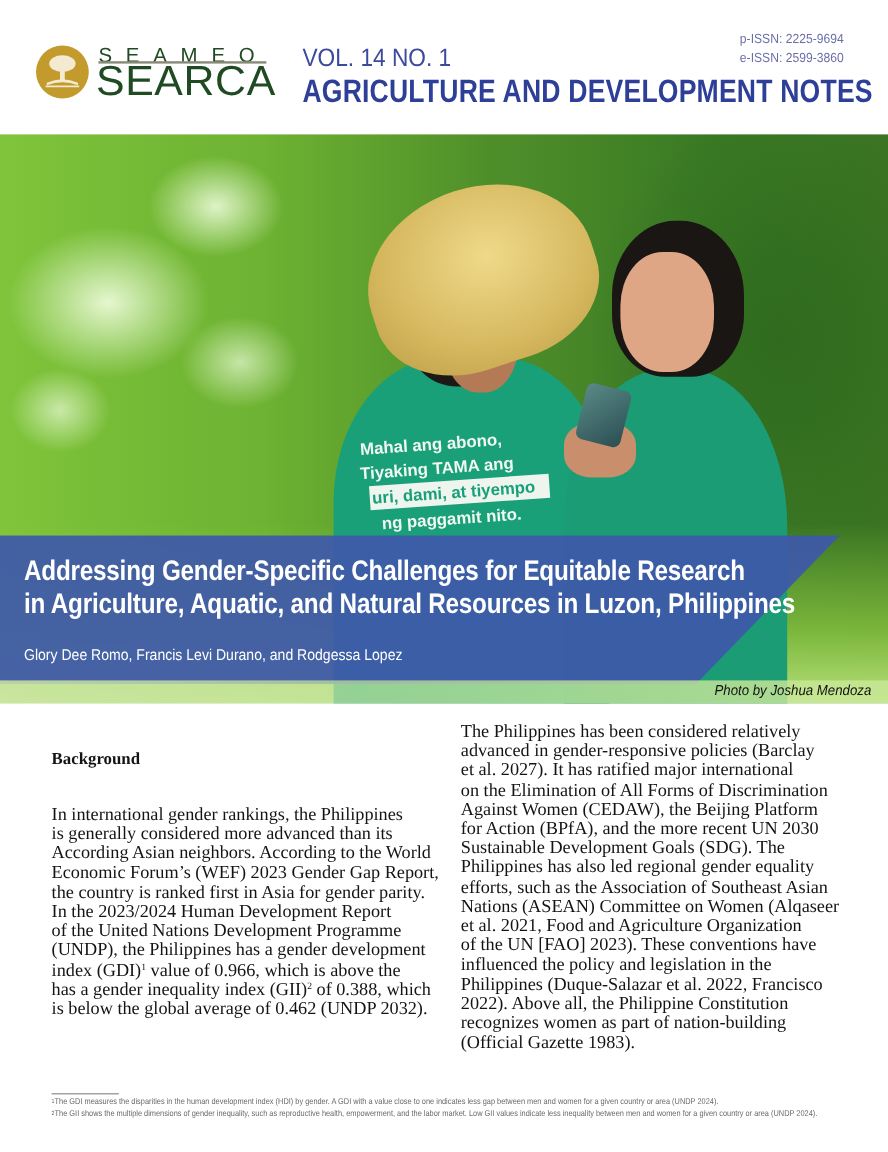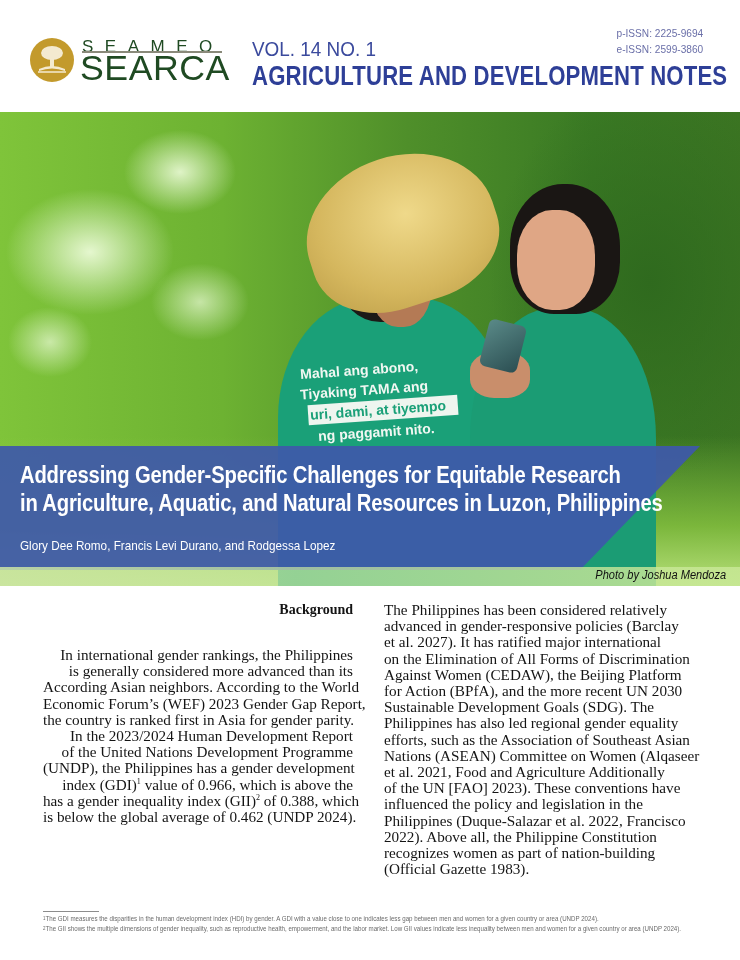--- a/index.html
+++ b/index.html
@@ -50,21 +50,21 @@
     clip-path: polygon(0 0, 700px 0, 580px 124px, 0 124px); }
   .article-title { position: absolute; left: 20px; top: 461px; width: 640px; font-family: "Liberation Sans", sans-serif; font-weight: bold; font-size: 23.5px; line-height: 28px; color: #ffffff; transform: scaleX(0.86); transform-origin: left; letter-spacing: -0.2px; }
   .article-title span { display: block; white-space: nowrap; }
   .authors { position: absolute; left: 20px; top: 538px; font-family: "Liberation Sans", sans-serif; font-size: 13px; color: #ffffff; transform: scaleX(0.9); transform-origin: left; white-space: nowrap; }
 
   .photo-strip { position: absolute; left: 0; top: 567px; width: 740px; height: 19px; background: linear-gradient(90deg, rgba(205,230,165,0.85), rgba(200,230,160,0.7) 40%, rgba(200,232,150,0.85)); }
   .photo-credit { position: absolute; right: 14px; top: 568px; font-family: "Liberation Sans", sans-serif; font-style: italic; font-size: 12px; color: #111; transform: scaleX(0.92); transform-origin: right; white-space: nowrap; }
 
   
   .col { position: absolute; font-family: "Liberation Serif", serif; font-size: 15.2px; line-height: 16.2px; color: #141414; }
-  .col-left { left: 43px; top: 602px; width: 310px; text-align: right; }
+  .col-left { left: 43px; top: 626px; width: 310px; }
   .col-right { left: 384px; top: 602px; width: 320px; }
   .col h3 { margin: 0 0 29px 0; font-size: 14px; font-weight: bold; line-height: 16px; }
   .col p { margin: 0; }
   .col p span.line { display: block; white-space: nowrap; }
   sup { font-size: 8px; vertical-align: top; line-height: 8px; position: relative; top: 1px; }
 
   
   .fn-rule { position: absolute; left: 43px; top: 911px; width: 56px; height: 1px; background: #8c8c8c; }
   .footnotes { position: absolute; left: 43px; top: 914px; width: 680px; font-family: "Liberation Sans", sans-serif; font-size: 7px; line-height: 10px; color: #6a6a6a; }
   .footnotes div { white-space: nowrap; transform: scaleX(0.88); transform-origin: left; }
@@ -134,37 +134,37 @@
     <span class="line">In international gender rankings, the Philippines</span>
     <span class="line">is generally considered more advanced than its</span>
     <span class="line">According Asian neighbors. According to the World</span>
     <span class="line">Economic Forum’s (WEF) 2023 Gender Gap Report,</span>
     <span class="line">the country is ranked first in Asia for gender parity.</span>
     <span class="line">In the 2023/2024 Human Development Report</span>
     <span class="line">of the United Nations Development Programme</span>
     <span class="line">(UNDP), the Philippines has a gender development</span>
     <span class="line"><span>index (GDI)</span><sup>1</sup><span> value of 0.966, which is above the</span></span>
     <span class="line"><span>has a gender inequality index (GII)</span><sup>2</sup><span> of 0.388, which</span></span>
-    <span class="line">is below the global average of 0.462 (UNDP 2024).</span>
+    <span class="line">is below the global average of 0.462 (UNDP 2032).</span>
   </p>
 </article>
 
 <article class="col col-right">
   <p>
     <span class="line">The Philippines has been considered relatively</span>
     <span class="line">advanced in gender-responsive policies (Barclay</span>
     <span class="line">et al. 2027). It has ratified major international</span>
     <span class="line">on the Elimination of All Forms of Discrimination</span>
     <span class="line">Against Women (CEDAW), the Beijing Platform</span>
     <span class="line">for Action (BPfA), and the more recent UN 2030</span>
     <span class="line">Sustainable Development Goals (SDG). The</span>
     <span class="line">Philippines has also led regional gender equality</span>
     <span class="line">efforts, such as the Association of Southeast Asian</span>
     <span class="line">Nations (ASEAN) Committee on Women (Alqaseer</span>
-    <span class="line">et al. 2021, Food and Agriculture Additionally</span>
+    <span class="line">et al. 2021, Food and Agriculture Organization</span>
     <span class="line">of the UN [FAO] 2023). These conventions have</span>
     <span class="line">influenced the policy and legislation in the</span>
     <span class="line">Philippines (Duque-Salazar et al. 2022, Francisco</span>
     <span class="line">2022). Above all, the Philippine Constitution</span>
     <span class="line">recognizes women as part of nation-building</span>
     <span class="line">(Official Gazette 1983).</span>
   </p>
 </article>
 
 <div class="fn-rule"></div>

